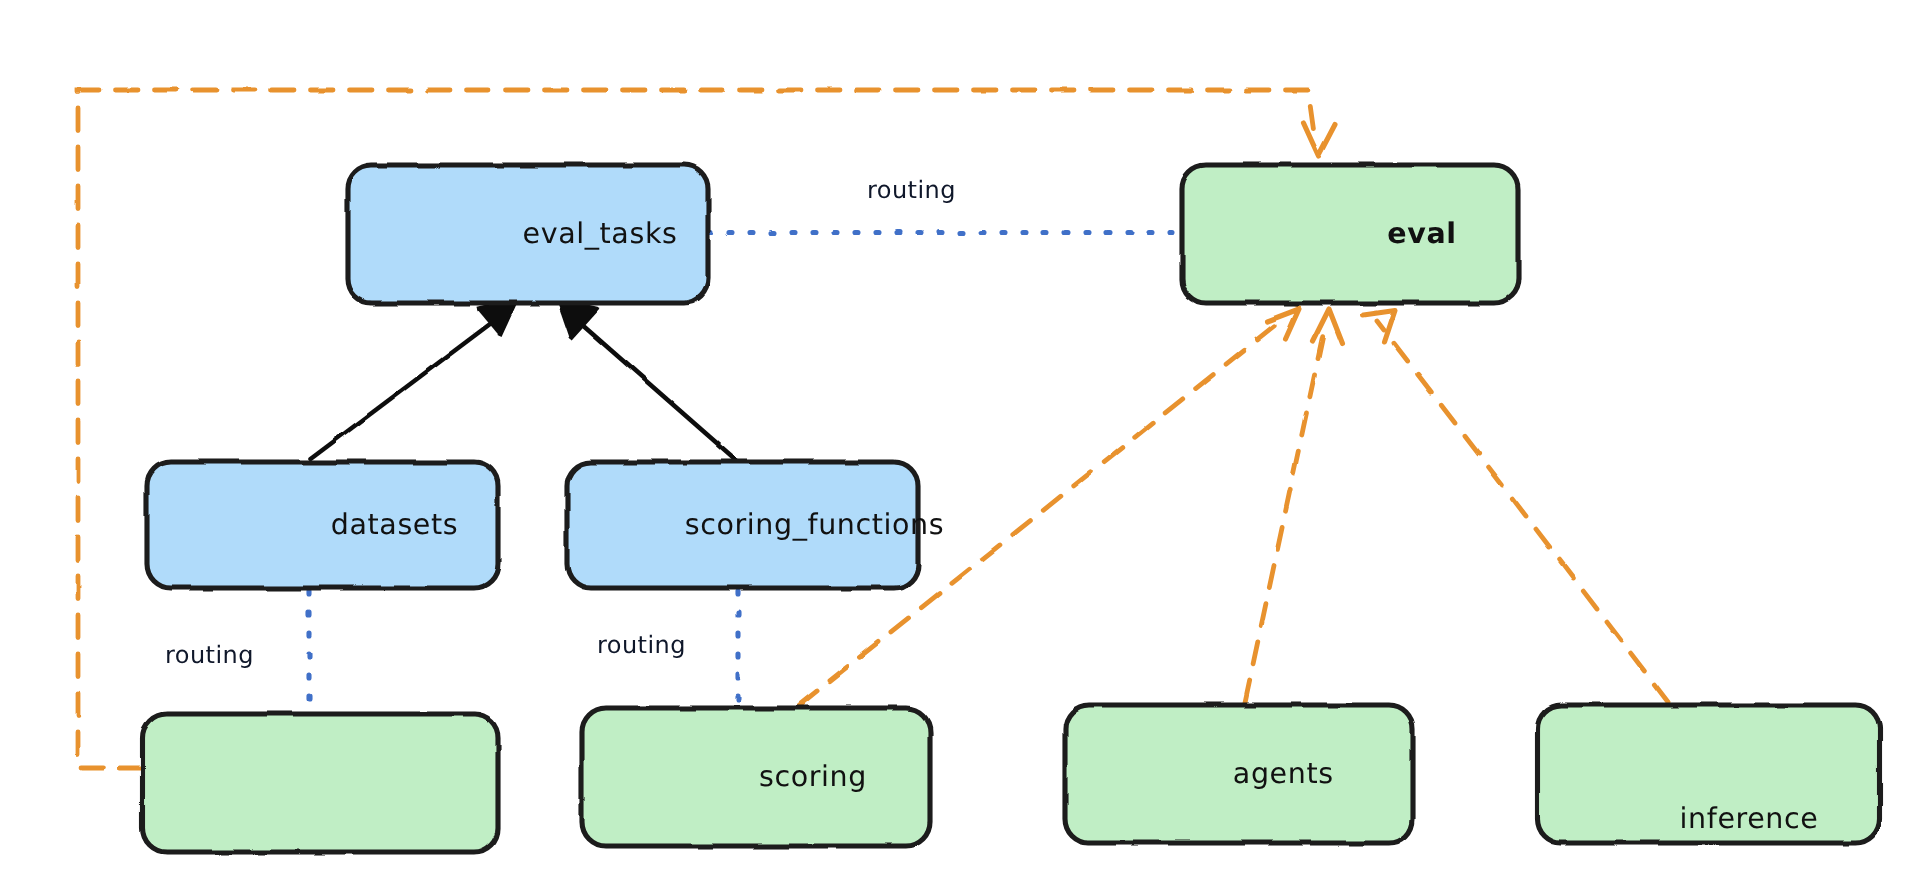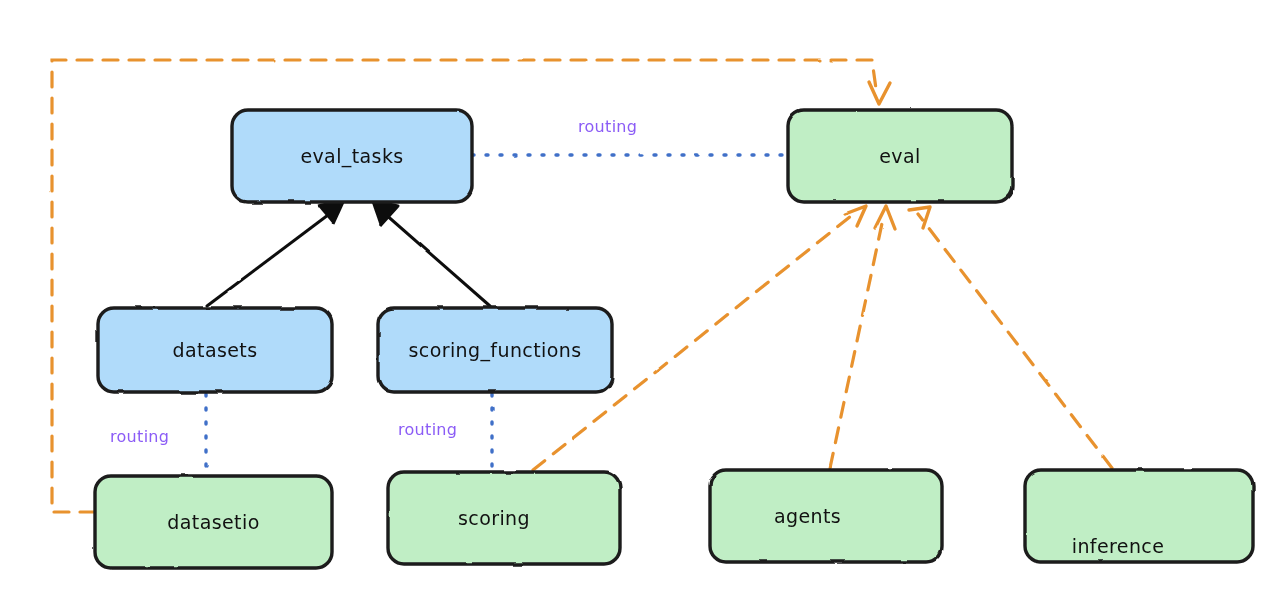--- a/index.html
+++ b/index.html
@@ -10,26 +10,27 @@
   .node-label{
     position:absolute;
     display:flex;align-items:center;justify-content:center;
     text-align:center;
     font-family:"DejaVu Sans", sans-serif;
     font-size:19px;
     color:#111111;
     letter-spacing:.4px;
     pointer-events:none;
     white-space:nowrap;
+    padding-left:48px;
   }
   .edge-label{
     position:absolute;
     font-family:"DejaVu Sans", sans-serif;
     font-size:16px;
-    color:#8b5cf6;
+    color:#0f172a;
     letter-spacing:.3px;
     white-space:nowrap;
   }
   .hit{position:absolute;}
 </style>
 </head>
 <body>
 
 <div id="stage">
 
@@ -120,24 +121,23 @@
         <rect x="710" y="470" width="232" height="92" rx="16" ry="16" fill="#c0eec5" stroke="#1a1a1a" stroke-width="3.4"></rect>
       </g>
 
       <g>
         <rect x="1025" y="470" width="228" height="92" rx="16" ry="16" fill="#c0eec5" stroke="#1a1a1a" stroke-width="3.4"></rect>
       </g>
     </g>
   </svg>
 
   <div class="node-label" style="left:232px;top:110px;width:240px;height:92px;">eval_tasks</div>
-  <div class="node-label" style="left:788px;top:110px;width:224px;height:92px;">eval</div>
+  <div class="node-label" style="left:788px;top:110px;width:224px;height:92px;font-weight:bold;">eval</div>
   <div class="node-label" style="left:378px;top:308px;width:234px;height:84px;">scoring_functions</div>
   <div class="node-label" style="left:98px;top:308px;width:234px;height:84px;">datasets</div>
-  <div class="node-label" style="left:95px;top:476px;width:237px;height:92px;">datasetio</div>
   <div class="node-label" style="left:388px;top:472px;width:212px;height:92px;">scoring</div>
   <div class="node-label" style="left:710px;top:470px;width:195px;height:92px;">agents</div>
   <div class="node-label" style="left:1004px;top:470px;width:228px;height:92px;margin-top:30px;">inference</div>
 
   <div class="edge-label" style="left:578px;top:117px;">routing</div>
   <div class="edge-label" style="left:110px;top:427px;">routing</div>
   <div class="edge-label" style="left:398px;top:420px;">routing</div>
 
   <div class="hit" style="left:232px;top:110px;width:240px;height:92px;"></div>
   <div class="hit" style="left:788px;top:110px;width:224px;height:92px;"></div>

